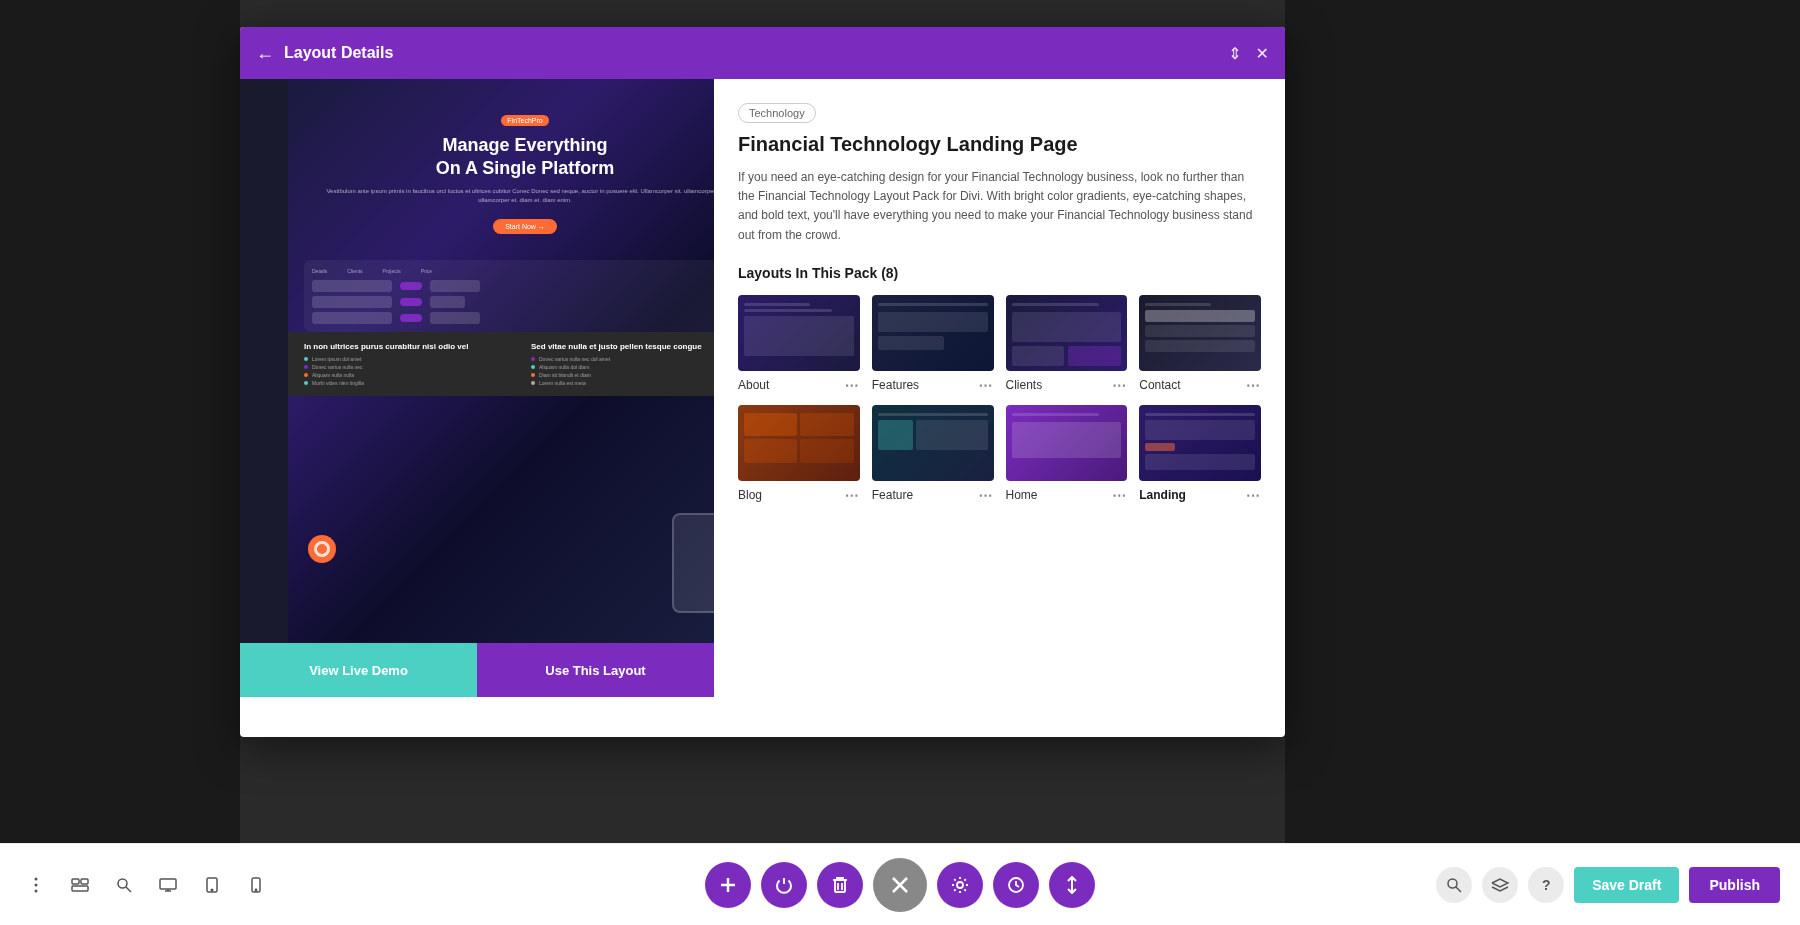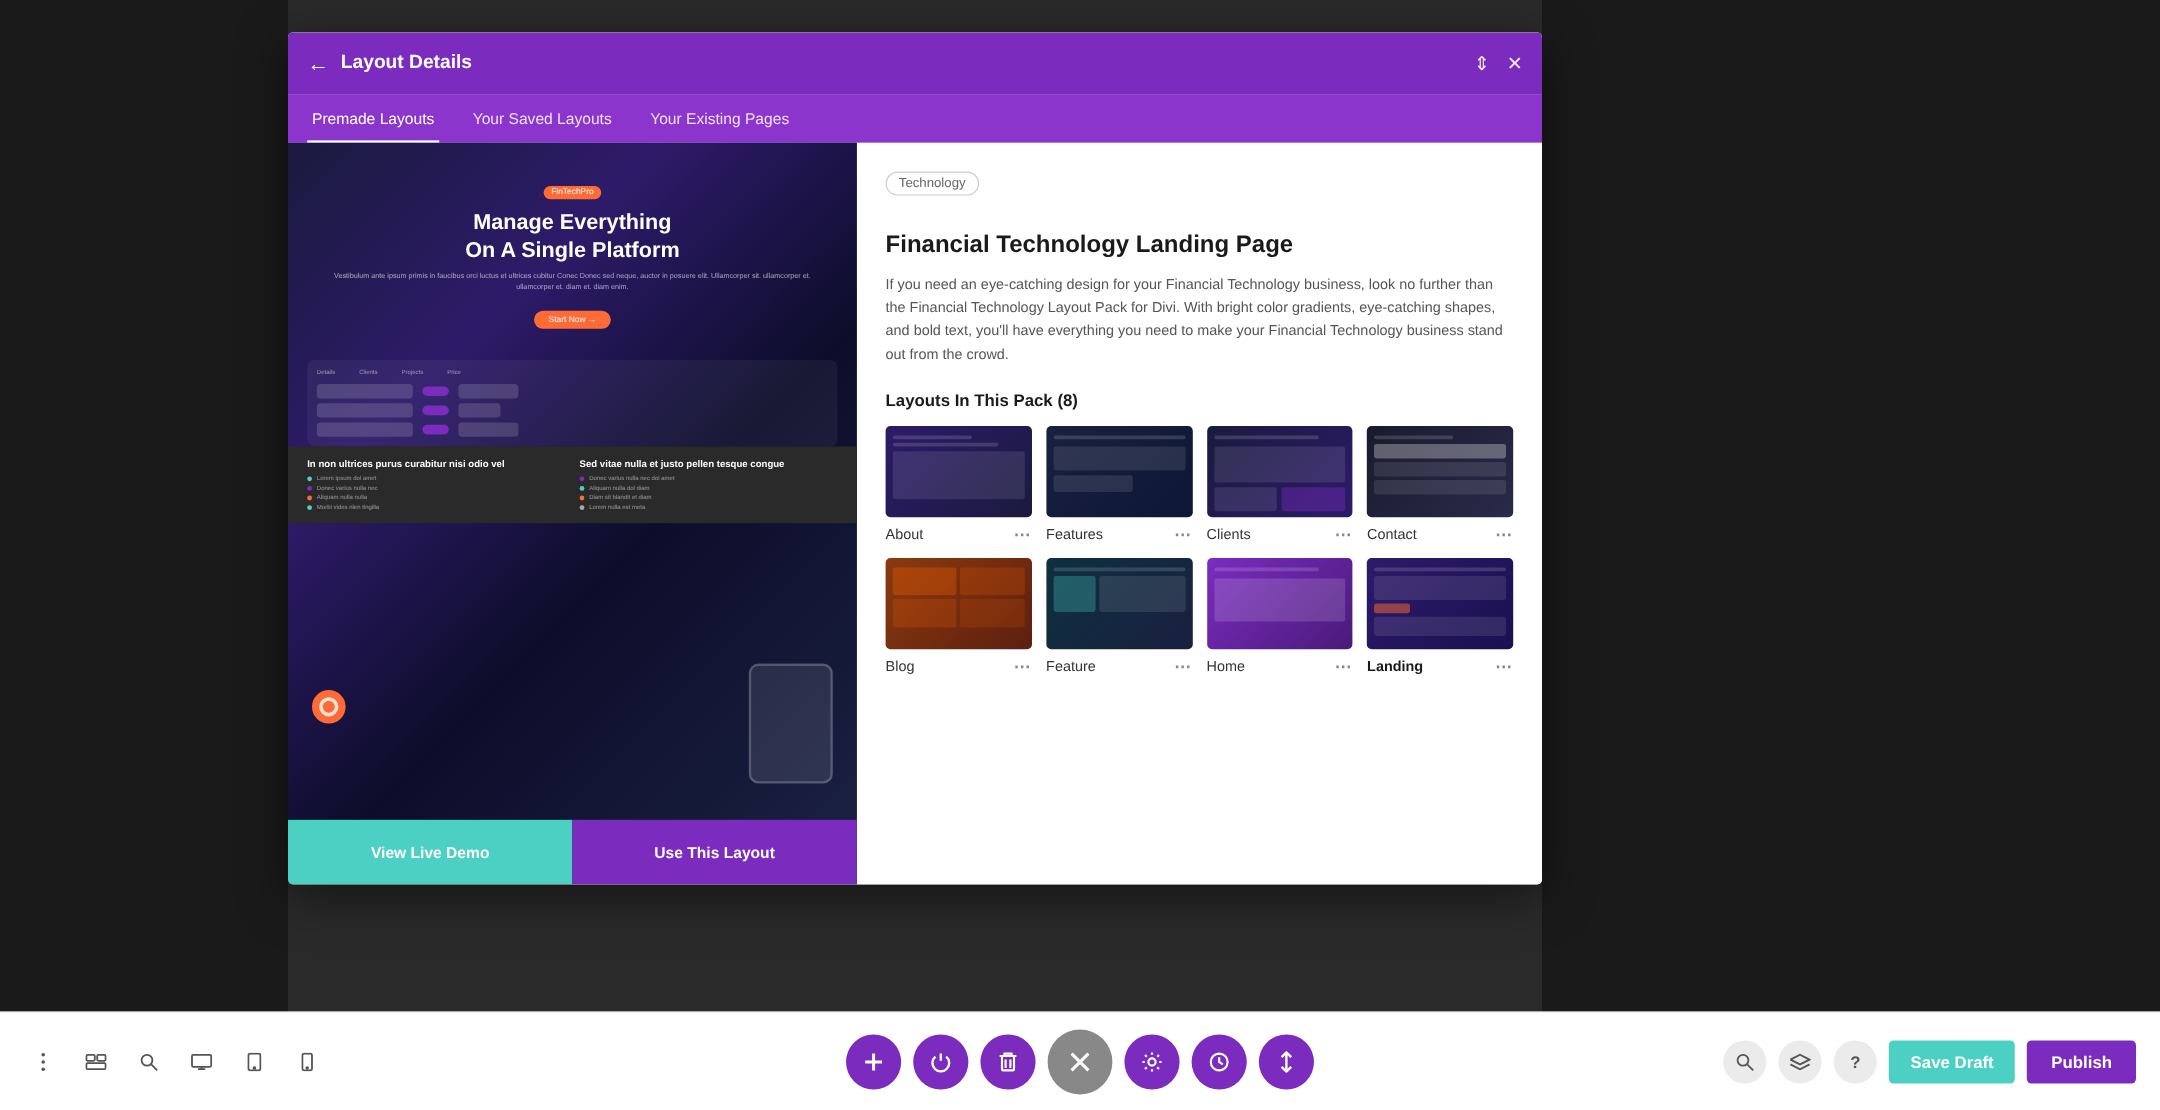--- a/index.html
+++ b/index.html
@@ -110,20 +110,21 @@
       flex-shrink: 0;
       background: #1a1a2e;
       overflow: hidden;
     }
     .preview-image {
       width: 100%;
       height: calc(100% - 54px);
       background: linear-gradient(135deg, #1a1a3e 0%, #2d1b69 30%, #0d0d2b 60%, #1a2040 100%);
       position: relative;
       overflow: hidden;
+      margin-left: 48px;
     }
     
     .preview-hero {
       padding: 30px 24px 16px;
       text-align: center;
     }
     .preview-hero-badge {
       display: inline-block;
       background: #ff6b35;
       color: #fff;
@@ -294,21 +295,21 @@
       overflow-y: auto;
       background: #fff;
     }
     .detail-tag {
       display: inline-block;
       border: 1px solid #ccc;
       color: #666;
       font-size: 11px;
       padding: 3px 10px;
       border-radius: 12px;
-      margin-bottom: 30px;
+      margin-bottom: 10px;
     }
     .detail-title {
       font-size: 20px;
       font-weight: 700;
       color: #1a1a1a;
       margin-bottom: 12px;
     }
     .detail-description {
       font-size: 12px;
       color: #555;
@@ -502,25 +503,20 @@
 
   <div class="modal-header">
     <span class="modal-header-back">←</span>
     <span class="modal-header-title">Layout Details</span>
     <div class="modal-header-icons">
       <span class="modal-header-icon">⇕</span>
       <span class="modal-header-icon">✕</span>
     </div>
   </div>
 
-  <div class="modal-tabs">
-    <div class="tab-item active">Premade Layouts</div>
-    <div class="tab-item">Your Saved Layouts</div>
-    <div class="tab-item">Your Existing Pages</div>
-  </div>
 
   <div class="modal-body">
 
     <div class="preview-pane">
       <div class="preview-image">
 
         <div class="preview-hero">
           <div class="preview-hero-badge">FinTechPro</div>
           <div class="preview-hero-title">Manage Everything<br>On A Single Platform</div>
           <div class="preview-hero-sub">Vestibulum ante ipsum primis in faucibus orci luctus et ultrices cubitur Conec Donec sed neque, auctor in posuere elit. Ullamcorper sit. ullamcorper et. ullamcorper et. diam et. diam enim.</div>

